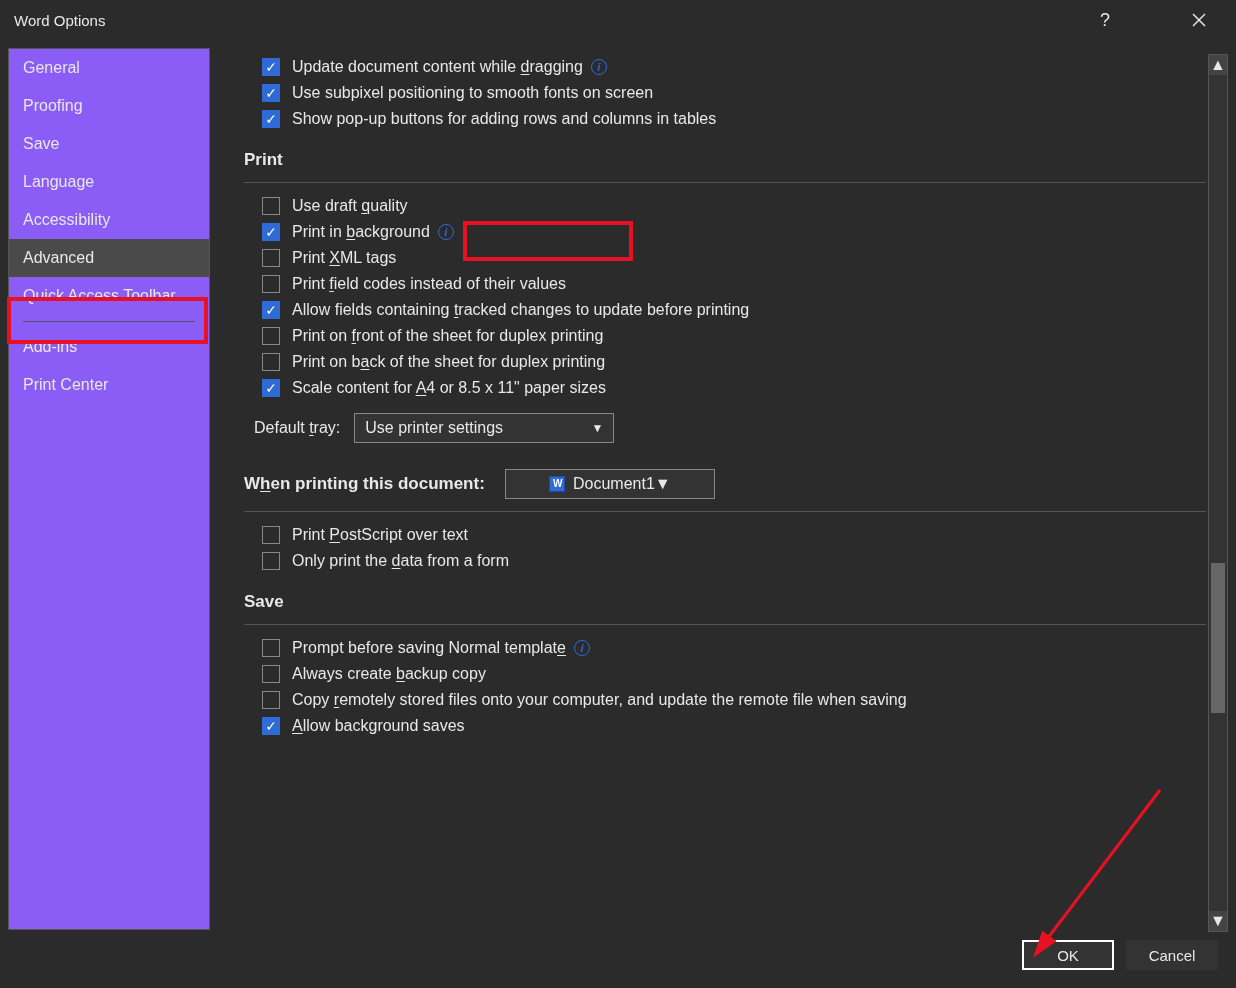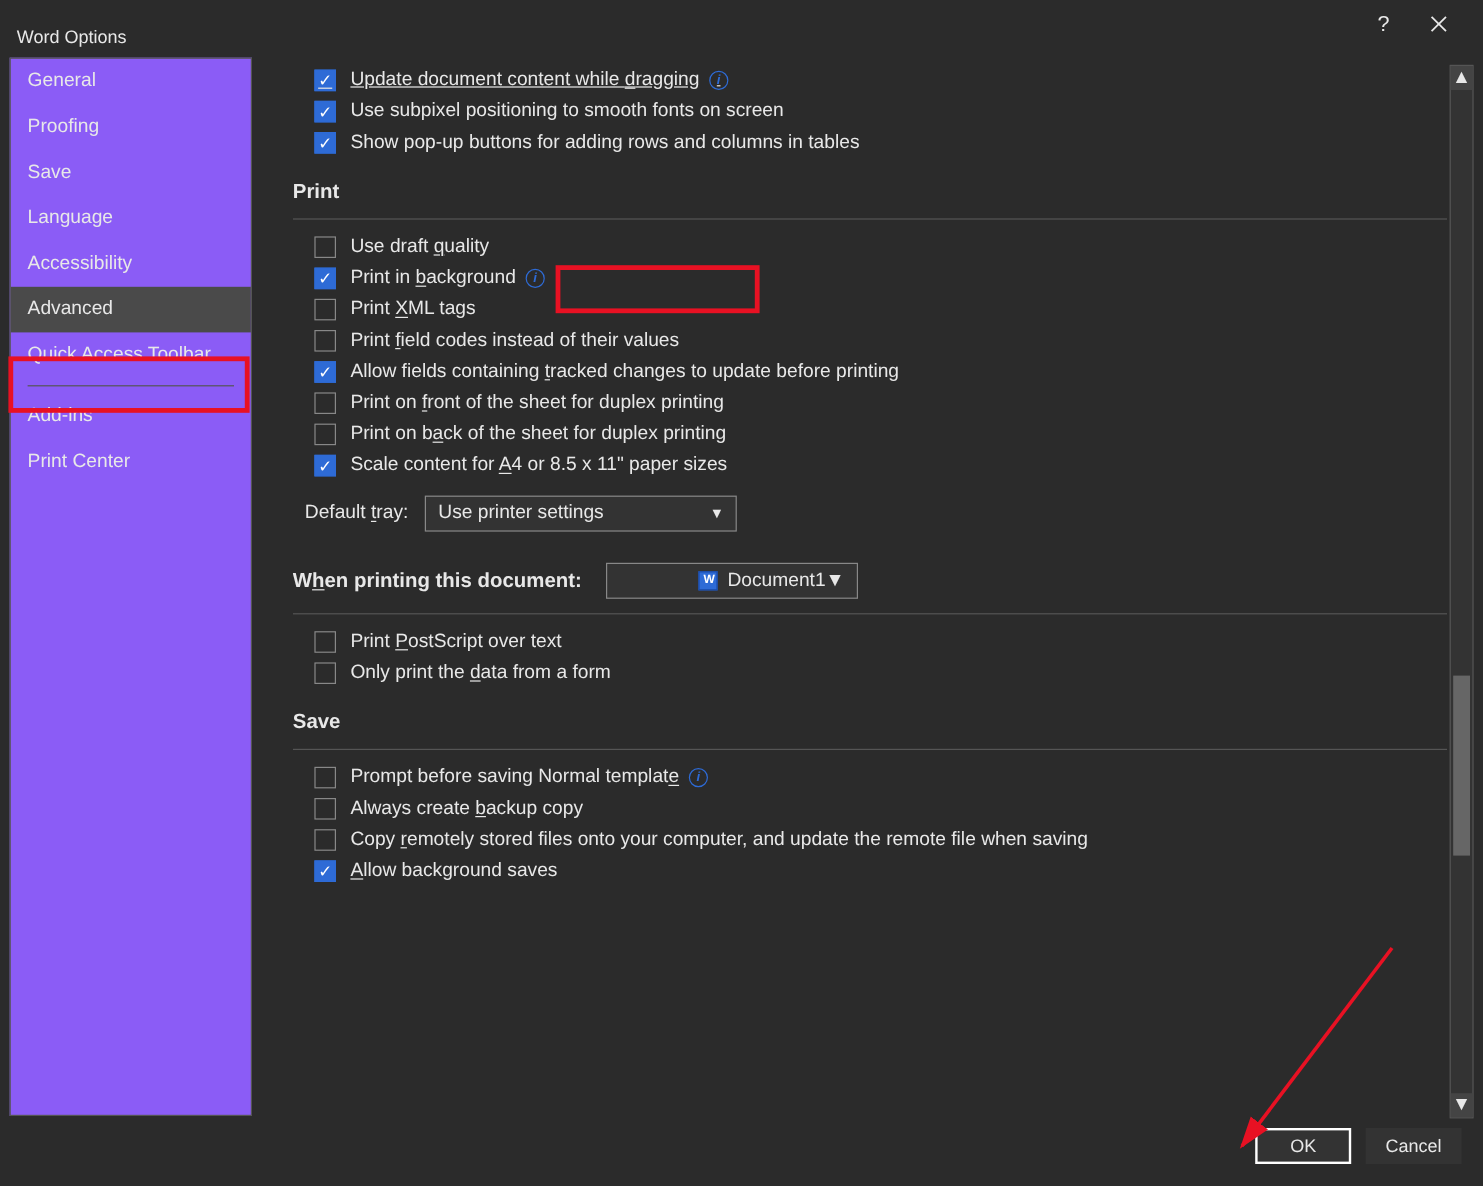--- a/index.html
+++ b/index.html
@@ -1,17 +1,17 @@
 <!DOCTYPE html>
 <html><head>
 <meta charset="utf-8">
 <style>
   * { box-sizing: border-box; margin: 0; padding: 0; }
   html, body { width: 1236px; height: 988px; background: #2b2b2b; font-family: "Segoe UI", Arial, sans-serif; color: #e8e8e8; font-size: 16px; overflow: hidden; }
-  .titlebar { height: 40px; display: flex; align-items: flex-end; padding: 0 14px; background: #2b2b2b; }
+  .titlebar { height: 40px; display: flex; align-items: center; padding: 0 14px; background: #2b2b2b; gap: 48px; }
   .titlebar .title { flex: 1; font-size: 15px; }
   .titlebar .tb-btn { width: 46px; height: 40px; display: flex; align-items: center; justify-content: center; font-size: 18px; }
   .body { display: flex; height: 890px; padding: 8px 0 0 8px; }
   .sidebar { width: 202px; border: 1px solid #555; background: #8b5cf6; }
   .side-item { padding: 10px 14px; font-size: 16px; cursor: pointer; }
   .side-item.selected { background: #4a4a4a; }
   .side-sep { border-top: 1px solid #555; margin: 6px 14px; }
   .content { flex: 1; position: relative; padding: 0 30px 0 34px; }
   .scroll-area { height: 890px; overflow: hidden; }
   .section-title { font-weight: 600; font-size: 17px; margin: 22px 0 12px 0; }
@@ -20,34 +20,34 @@
   .chk { width: 18px; height: 18px; border: 1px solid #888; margin-right: 12px; display: inline-flex; align-items: center; justify-content: center; background: #2b2b2b; flex-shrink:0;}
   .chk.checked { background: #2e6bd6; border-color: #2e6bd6; color: #fff; }
   .chk.checked::after { content: "✓"; font-size: 14px; line-height: 1; }
   .lbl { font-size: 16px; }
   .info { display:inline-flex; width:16px; height:16px; border:1.5px solid #2e6bd6; color:#2e6bd6; border-radius:50%; font-size:11px; align-items:center; justify-content:center; margin-left:8px; font-style: italic; font-weight:bold;}
   .under { text-decoration: underline; text-decoration-thickness:1px; text-underline-offset:2px;}
   .select { display:inline-flex; align-items:center; border:1px solid #888; height:30px; padding:0 10px; background:#333; min-width:260px; justify-content:space-between;}
   .select .arrow { font-size:12px;}
   .field-row { display:flex; align-items:center; margin:16px 0 4px 10px;}
   .field-label { font-size:16px; margin-right:14px;}
-  .doc-select { display:inline-flex; align-items:center; border:1px solid #888; height:30px; padding:0 10px; background:#333; min-width:210px; justify-content:flex-end;}
+  .doc-select { display:inline-flex; align-items:center; border:1px solid #888; height:30px; padding:0 10px; background:#333; min-width:210px; justify-content:center;}
   .doc-icon { width:16px; height:16px; background:#2e6bd6; margin-right:8px; display:inline-block; border:1px solid #1a4aa8; position:relative;}
   .doc-icon::before { content:"W"; color:#fff; font-size:10px; font-weight:bold; position:absolute; left:3px; top:1px;}
   .sect-doc-row { display:flex; align-items:center; margin:26px 0 12px 0;}
   .sect-doc-row .section-title { margin:0 20px 0 0;}
   .redbox-adv { position:absolute; left:7px; top:297px; width:201px; height:47px; border:4px solid #e81123; pointer-events:none;}
   .redbox-draft { position:absolute; left:253px; top:173px; width:170px; height:40px; border:4px solid #e81123; pointer-events:none;}
   .vscroll { position:absolute; right:8px; top:6px; width:20px; height:878px; background:#333; border:1px solid #555;}
   .vscroll .up, .vscroll .down { height:20px; display:flex; align-items:center; justify-content:center; background:#444;}
   .vscroll .up { position:absolute; top:0; left:0; right:0;}
   .vscroll .down { position:absolute; bottom:0; left:0; right:0;}
   .vscroll .thumb { position:absolute; left:2px; right:2px; top:508px; height:150px; background:#666;}
   .footer { height:50px; display:flex; align-items:center; justify-content:flex-end; padding:0 18px; gap:12px;}
-  .btn { width:80px; height:30px; background:#333; display:flex; align-items:center; justify-content:center; font-size:15px; cursor:pointer;}
+  .btn { width:92px; height:30px; background:#333; display:flex; align-items:center; justify-content:center; font-size:15px; cursor:pointer;}
   .btn.primary { border:2px solid #fff;}
   .red-arrow { position:absolute; pointer-events:none;}
 </style>
 </head>
 <body>
 
 <div class="titlebar">
   <span class="title">Word Options</span>
   <div class="tb-btn">?</div>
   <div class="tb-btn">
@@ -68,21 +68,21 @@
     <div class="side-item selected"><span>Advanced</span></div>
     <div class="side-item"><span>Quick Access Toolbar</span></div>
     <div class="side-sep"></div>
     <div class="side-item"><span>Add-ins</span></div>
     <div class="side-item"><span>Print Center</span></div>
   </div>
 
   <div class="content">
     <div class="scroll-area">
 
-      <div class="row" style="margin-top:10px;text-decoration:underline;">
+      <div class="row" style="margin-top:10px;">
         <span class="chk checked"></span>
         <span class="lbl">Update document content while <span class="under">d</span>ragging</span>
         <span class="info">i</span>
       </div>
       <div class="row">
         <span class="chk checked"></span>
         <span class="lbl">Use subpixel positioning to smooth fonts on screen</span>
       </div>
       <div class="row">
         <span class="chk checked"></span>

